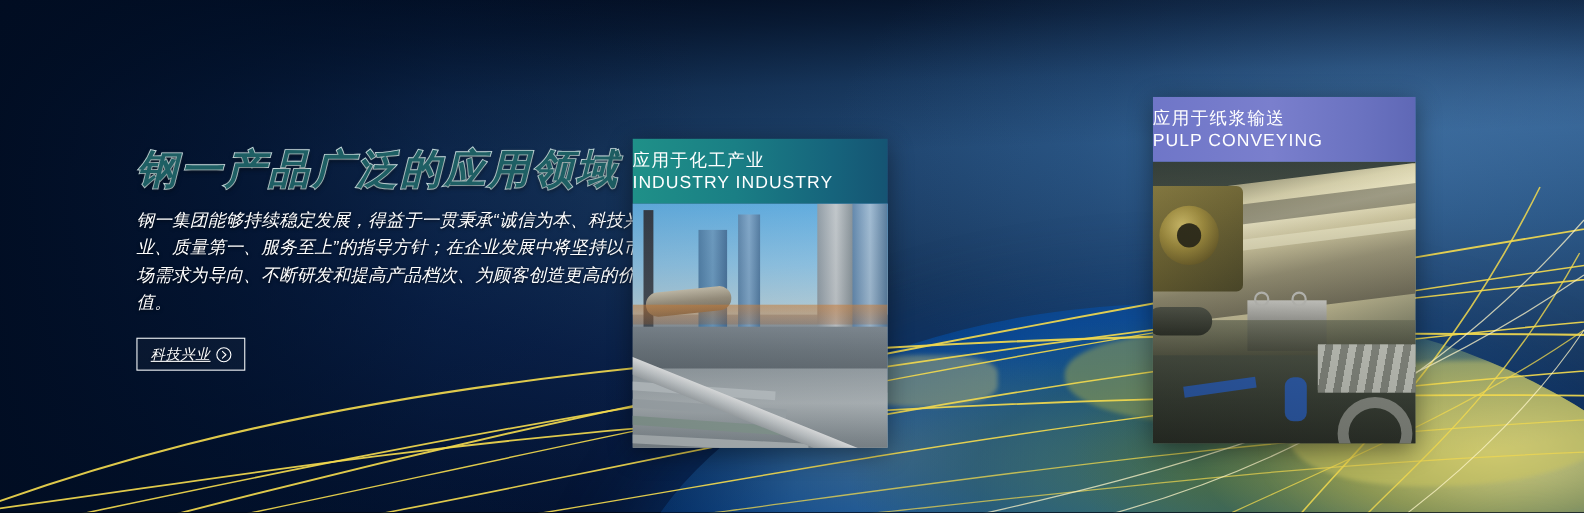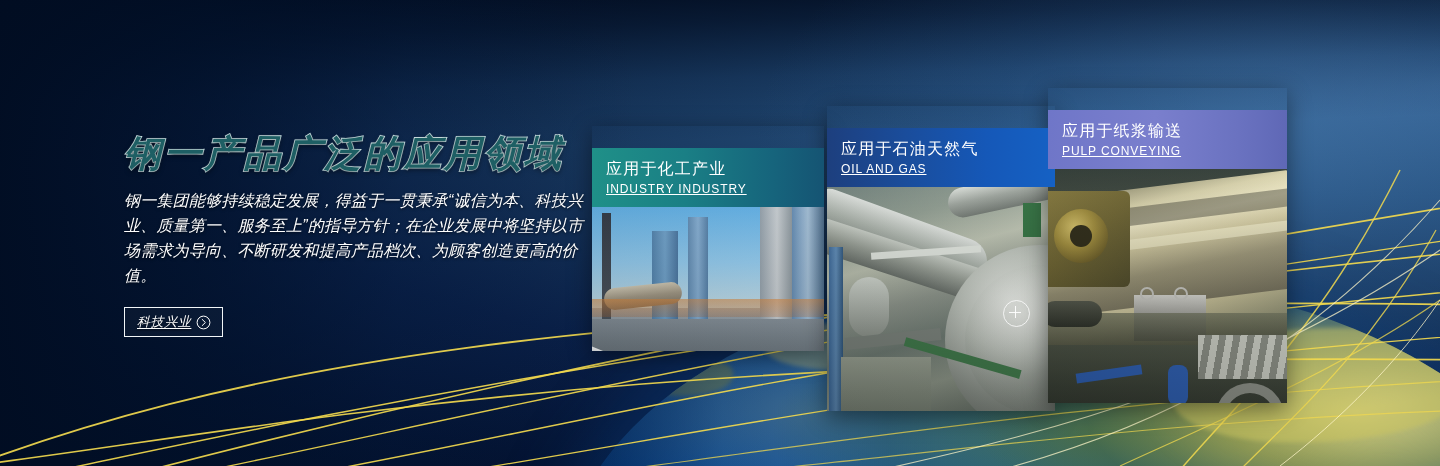--- a/index.html
+++ b/index.html
@@ -130,46 +130,44 @@
   .cta svg { display: block; }
 
   
   .card {
     position: absolute;
     overflow: hidden;
     box-shadow: 0 6px 22px rgba(0,0,0,0.45);
   }
   .card-head {
     position: relative;
-    padding: 10px 0 9px 14px;
+    padding: 10px 0 9px 0;
     color: #ffffff;
     z-index: 2;
-    margin-top: 22px;
   }
   .card-head .cn {
     font-size: 16px;
     letter-spacing: 1.2px;
     line-height: 22px;
     white-space: nowrap;
   }
   .card-head .en {
-    font-size: 12px;
+    font-size: 16px;
     letter-spacing: 0.9px;
     line-height: 18px;
     white-space: nowrap;
-    text-decoration: underline;
   }
   .card-photo {
     position: relative;
     width: 100%;
     overflow: hidden;
   }
 
   
-  #card-chem { left: 592px; top: 126px; width: 232px; height: 225px; }
+  #card-chem { left: 575px; top: 126px; width: 232px; height: 281px; }
   #card-chem .card-head { background: linear-gradient(90deg, #1f9088 0%, #1a7f85 40%, #16647c 78%, #155473 100%); }
   #card-chem .card-photo { height: 240px;
     background:
       linear-gradient(180deg, #6fb4e2 0%, #9ccbe8 22%, #b9d2dd 34%, #8f9aa2 46%, #7f8a92 62%, #9aa3a8 78%, #b6bcc0 100%);
   }
 
   
   #card-oil { left: 827px; top: 106px; width: 228px; height: 305px; }
   #card-oil .card-head { background: linear-gradient(90deg, #1d3f7e 0%, #1a4d9c 35%, #1558b8 70%, #1561c4 100%); }
   #card-oil .card-photo { height: 250px;
@@ -283,42 +281,20 @@
       <div class="ph-layer" style="left:0;top:150px;width:100%;height:90px;background:linear-gradient(180deg,#9ba5ab 0%,#b6bec2 35%,#8d979d 70%,#727c83 100%);"></div>
       <div class="ph-layer" style="left:-10px;top:166px;width:140px;height:8px;background:#c4ccd0;transform:rotate(4deg);"></div>
       <div class="ph-layer" style="left:-10px;top:182px;width:150px;height:8px;background:#aab3b8;transform:rotate(4deg);"></div>
       <div class="ph-layer" style="left:-10px;top:198px;width:160px;height:8px;background:#8fa39c;transform:rotate(4deg);"></div>
       <div class="ph-layer" style="left:-10px;top:214px;width:170px;height:8px;background:#b9c1c4;transform:rotate(3deg);"></div>
       <div class="ph-layer" style="left:-30px;top:128px;width:330px;height:15px;border-radius:8px;background:linear-gradient(180deg,#f2f4f5,#cfd5d8,#aab1b5);transform:rotate(22deg);transform-origin:left center;"></div>
       <div class="ph-layer" style="left:0;top:0;width:100%;height:100%;background:linear-gradient(200deg,rgba(255,255,255,0.06),rgba(0,0,0,0.18));"></div>
     </div>
   </div>
 
-  <div class="card" id="card-oil">
-    <div class="card-head">
-      <div class="cn">应用于石油天然气</div>
-      <div class="en">OIL AND GAS</div>
-    </div>
-    <div class="card-photo">
-      <div class="ph-layer" style="left:-20px;top:-6px;width:190px;height:46px;border-radius:23px;background:linear-gradient(180deg,#dfe3df,#a8b0a8,#767e78);transform:rotate(20deg);transform-origin:left center;"></div>
-      <div class="ph-layer" style="left:-20px;top:26px;width:200px;height:34px;border-radius:17px;background:linear-gradient(180deg,#c8cec6,#949b92,#656c66);transform:rotate(18deg);transform-origin:left center;"></div>
-      <div class="ph-layer" style="left:120px;top:-10px;width:130px;height:30px;border-radius:15px;background:linear-gradient(180deg,#d7dcd6,#9aa19a,#6d746e);transform:rotate(-12deg);"></div>
-      <div class="drum" style="left:118px;top:58px;width:190px;height:190px;background:radial-gradient(circle at 34% 30%, #e8ebe6 0%, #bfc5bd 26%, #8d948c 52%, #666d66 74%, #474d48 100%);"></div>
-      <div class="drum" style="left:138px;top:78px;width:150px;height:150px;background:radial-gradient(circle at 38% 32%, rgba(245,247,243,0.55) 0%, rgba(160,168,158,0.25) 45%, rgba(60,66,60,0.25) 100%);"></div>
-      <div class="ph-layer" style="left:2px;top:60px;width:14px;height:180px;background:linear-gradient(90deg,#3c6a9c,#5e8cb8,#2f577f);"></div>
-      <div class="ph-layer" style="left:22px;top:90px;width:40px;height:60px;border-radius:20px;background:linear-gradient(180deg,#cfd5cd,#8d948c);"></div>
-      <div class="ph-layer" style="left:18px;top:146px;width:96px;height:12px;background:#7b837c;transform:rotate(-6deg);"></div>
-      <div class="ph-layer" style="left:14px;top:170px;width:90px;height:70px;background:linear-gradient(180deg,#9aa293,#707a6d);"></div>
-      <div class="ph-layer" style="left:78px;top:150px;width:120px;height:9px;background:#3f7a4a;transform:rotate(16deg);transform-origin:left center;"></div>
-      <div class="ph-layer" style="left:44px;top:62px;width:110px;height:7px;background:#dfe4dd;transform:rotate(-4deg);"></div>
-      <div class="ph-layer" style="left:196px;top:16px;width:18px;height:34px;background:#2f6e3e;"></div>
-      <div class="ph-layer" style="left:0;top:0;width:100%;height:100%;background:linear-gradient(190deg,rgba(255,255,255,0.05),rgba(0,0,0,0.26));"></div>
-      <div class="plus-icon"></div>
-    </div>
-  </div>
 
   <div class="card" id="card-pulp">
     <div class="card-head">
       <div class="cn">应用于纸浆输送</div>
       <div class="en">PULP CONVEYING</div>
     </div>
     <div class="card-photo">
       <div class="ph-layer" style="left:0;top:0;width:100%;height:45%;background:linear-gradient(180deg,#2f3a34,#4a5246,#6a7060);"></div>
       <div class="ph-layer" style="left:-14px;top:16px;width:270px;height:118px;border-radius:12px;background:linear-gradient(175deg,#8f8c6e 0%,#d8d2ab 18%,#efe9c6 32%,#cfc79e 48%,#9a9476 68%,#6e6a56 100%);transform:rotate(-7deg);"></div>
       <div class="ph-layer" style="left:-14px;top:34px;width:270px;height:18px;background:rgba(60,60,48,0.45);transform:rotate(-7deg);"></div>

